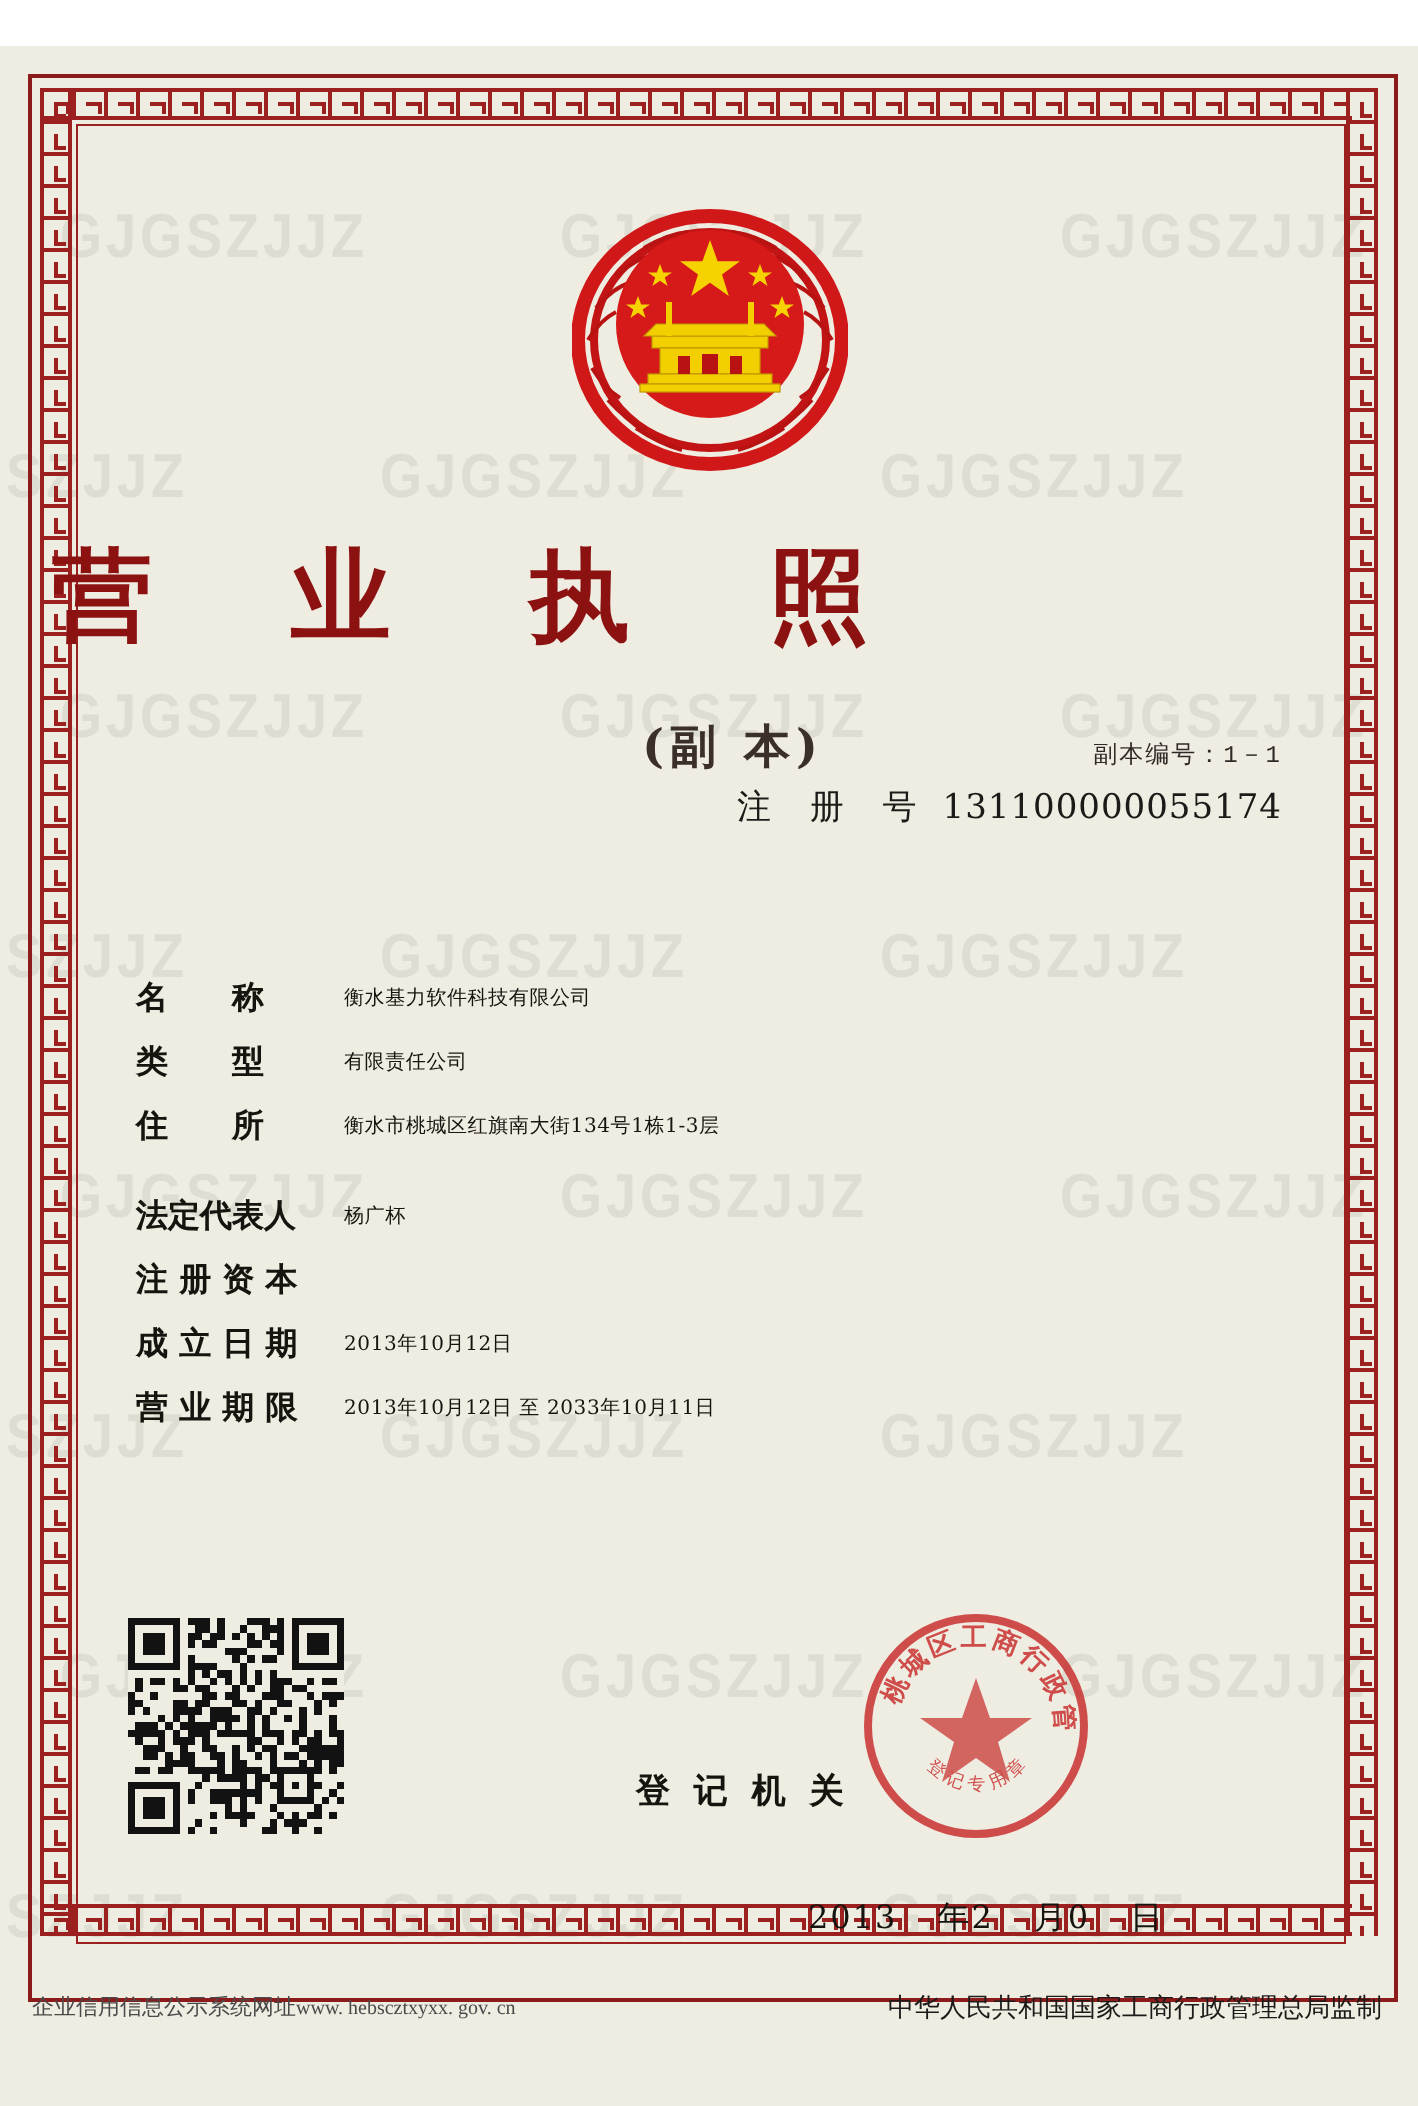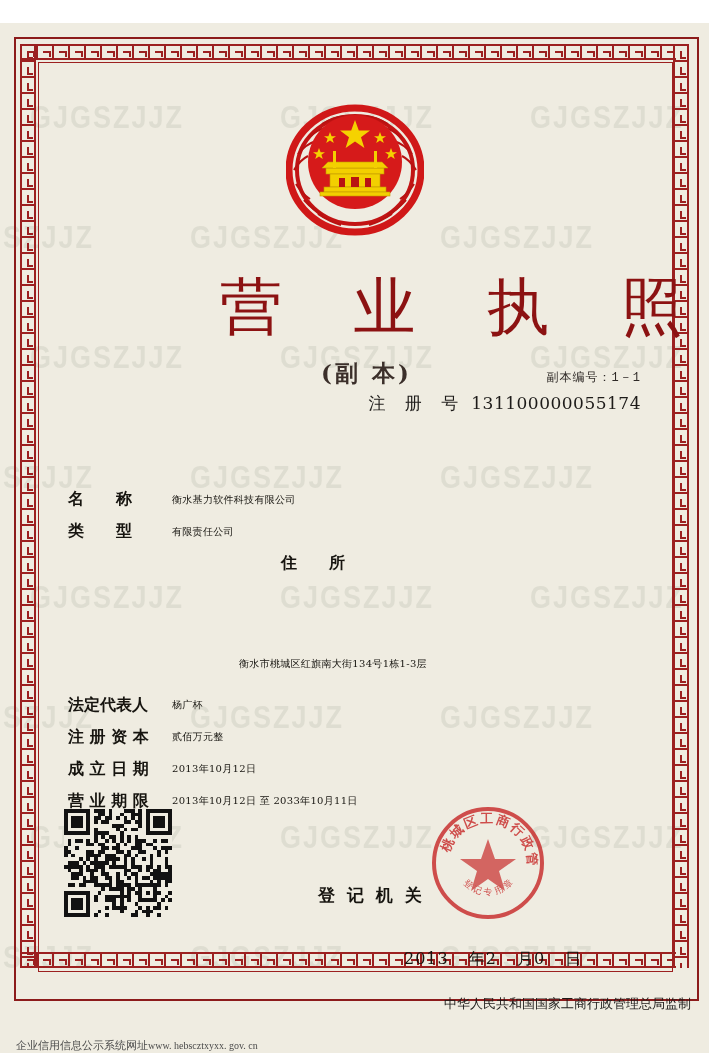--- a/index.html
+++ b/index.html
@@ -147,24 +147,24 @@
     height: 140px;
     display: inline-block;
     position: relative;
   }
 
   
   .title {
     position: absolute;
     top: 242px;
     left: 0; right: 0;
-    text-align: right;
+    text-align: left;
     font-family: "DejaVu Serif", serif;
-    font-size: 62px;
-    font-weight: normal;
+    font-size: 50px;
+    font-weight: bold;
     letter-spacing: 26px;
     text-indent: 26px;
     color: #8c1212;
     z-index: 5;
   }
   .subtitle {
     position: absolute;
     top: 335px;
     left: 0; right: 0;
     text-align: center;
@@ -211,21 +211,21 @@
     width: 530px;
     z-index: 5;
     font-family: "DejaVu Serif", serif;
     color: #16140f;
   }
   .row {
     display: flex;
     align-items: center;
     margin-bottom: 11px;
   }
-  .row.group-gap { margin-bottom: 24px; flex-direction: column; }
+  .row.group-gap { margin-bottom: 24px; }
   .label {
     width: 104px;
     flex: 0 0 104px;
     font-size: 16px;
     font-weight: bold;
     letter-spacing: 0px;
     color: #16140f;
     white-space: nowrap;
   }
   .value {
@@ -284,21 +284,20 @@
 
   
   .footer-left {
     position: absolute;
     left: 16px;
     top: 996px;
     font-family: "Liberation Sans", sans-serif;
     font-size: 11px;
     color: #4a4a4a;
     z-index: 7;
-    margin-top: 42px;
   }
   .footer-left .url {
     font-family: "Liberation Serif", serif;
     font-size: 10px;
   }
   .footer-right {
     position: absolute;
     right: 18px;
     top: 995px;
     font-family: "DejaVu Serif", serif;
@@ -544,21 +543,20 @@
     <div class="row group-gap">
       <div class="label">住　　所</div>
       <div class="value">衡水市桃城区红旗南大街134号1栋1-3层</div>
     </div>
     <div class="row">
       <div class="label">法定代表人</div>
       <div class="value">杨广杯</div>
     </div>
     <div class="row">
       <div class="label">注 册 资 本</div>
-      <div class="value">贰佰万元整</div>
     </div>
     <div class="row">
       <div class="label">成 立 日 期</div>
       <div class="value">2013年10月12日</div>
     </div>
     <div class="row">
       <div class="label">营 业 期 限</div>
       <div class="value">2013年10月12日 至 2033年10月11日</div>
     </div>
   </div>

